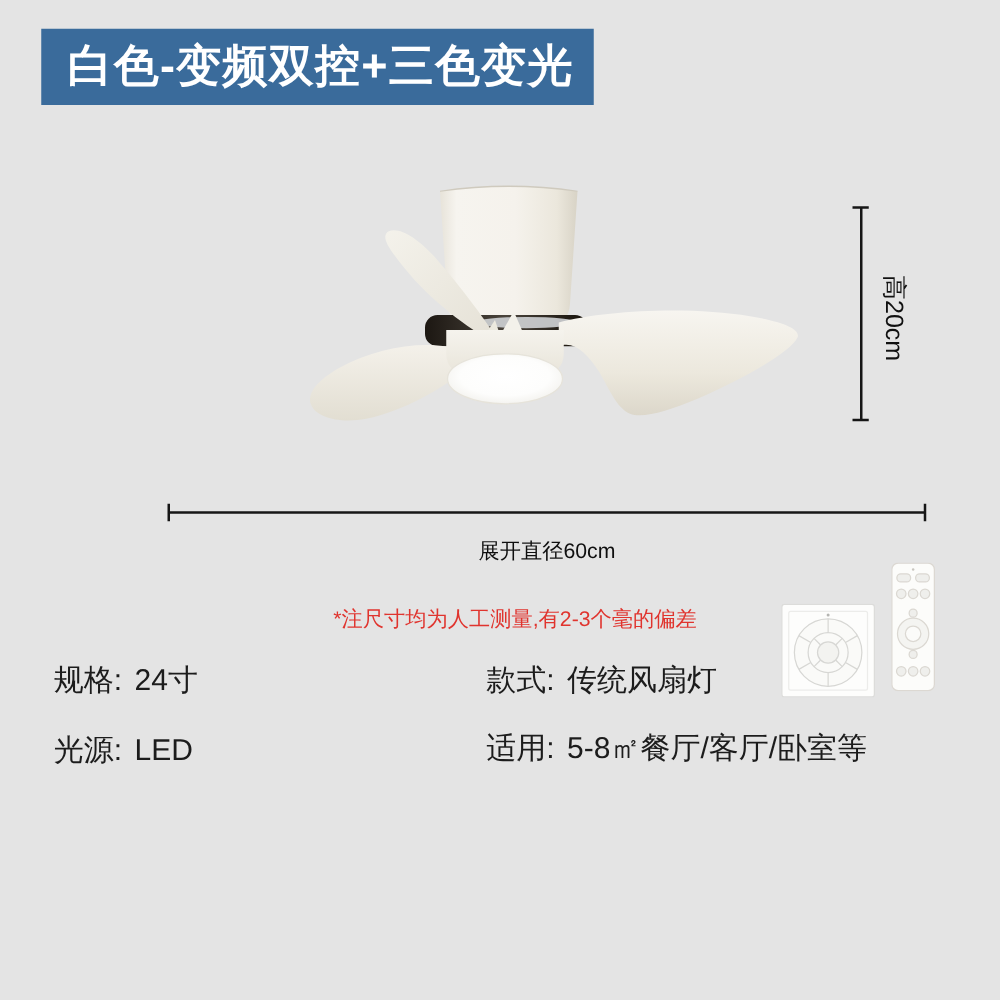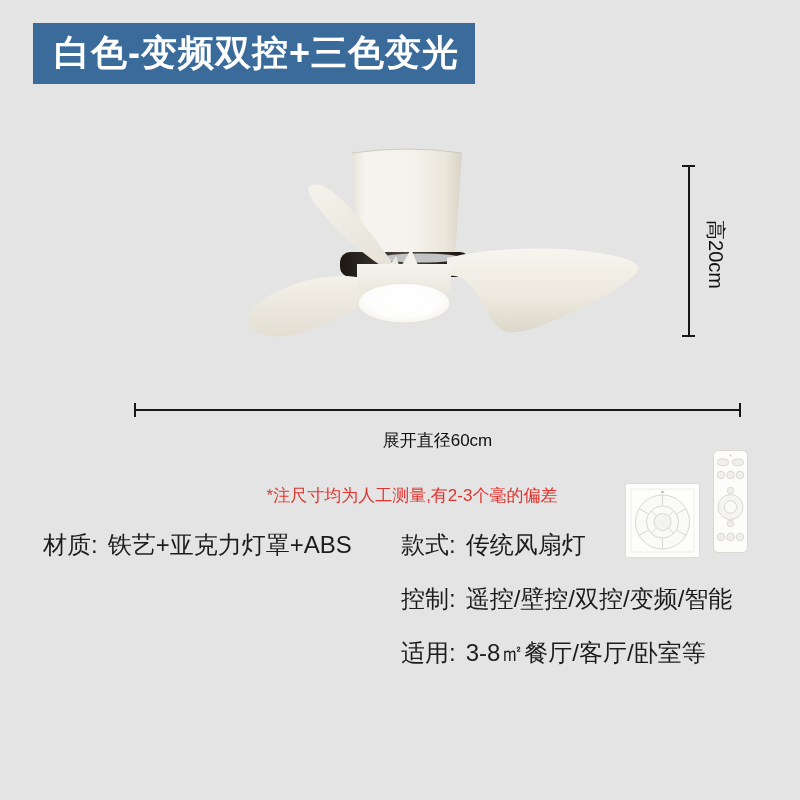--- a/index.html
+++ b/index.html
@@ -49,21 +49,21 @@
     text-align:center;font-size:17px;color:#e0342e;
     white-space:nowrap;
     padding-left:12px;
   }
   
   .wall-panel{position:absolute;left:625px;top:483px;width:75px;height:75px;}
   .remote{position:absolute;left:713px;top:450px;width:35px;height:103px;}
   
   .spec-col{position:absolute;top:532px;display:flex;flex-direction:column;row-gap:30px;}
   .spec-col-left{left:43px;}
-  .spec-col-right{left:401px;gap:28px;}
+  .spec-col-right{left:389px;gap:28px;}
   .spec-row{font-size:24px;line-height:26px;color:#1c1c1c;white-space:nowrap;}
   .spec-label{margin-right:10px;}
 </style>
 </head>
 <body>
 
 <div class="page">
 
   <div class="banner">
     <span>白色-变频双控+三色变光</span>
@@ -182,22 +182,22 @@
         <circle cx="17.5" cy="57" r="6.2" fill="#fbfbf9"></circle>
         <circle cx="17.5" cy="73.5" r="3.2"></circle>
         <circle cx="8" cy="87" r="3.8"></circle>
         <circle cx="17.5" cy="87" r="3.8"></circle>
         <circle cx="27" cy="87" r="3.8"></circle>
       </g>
     </svg>
   </div>
 
   <div class="spec-col spec-col-left">
-    <div class="spec-row"><span class="spec-label">材质:</span><span class="spec-value">铁艺+亚克力灯罩+ABS</span></div>
+    <div class="spec-row"><span class="spec-label">规格:</span><span class="spec-value">24寸</span></div>
+    <div class="spec-row"><span class="spec-label">光源:</span><span class="spec-value">LED</span></div>
   </div>
 
   <div class="spec-col spec-col-right">
     <div class="spec-row"><span class="spec-label">款式:</span><span class="spec-value">传统风扇灯</span></div>
-    <div class="spec-row"><span class="spec-label">控制:</span><span class="spec-value">遥控/壁控/双控/变频/智能</span></div>
-    <div class="spec-row"><span class="spec-label">适用:</span><span class="spec-value">3-8㎡餐厅/客厅/卧室等</span></div>
+    <div class="spec-row"><span class="spec-label">适用:</span><span class="spec-value">5-8㎡餐厅/客厅/卧室等</span></div>
   </div>
 
 </div>
 
 </body></html>

